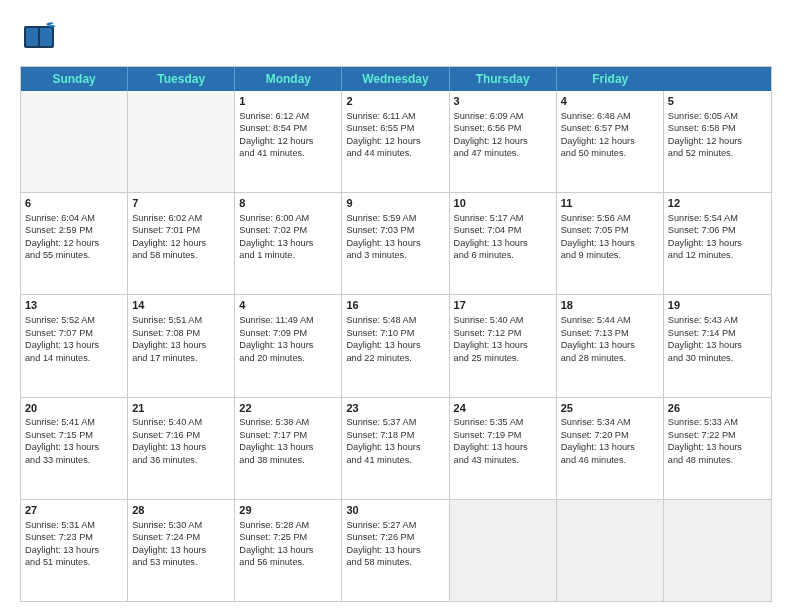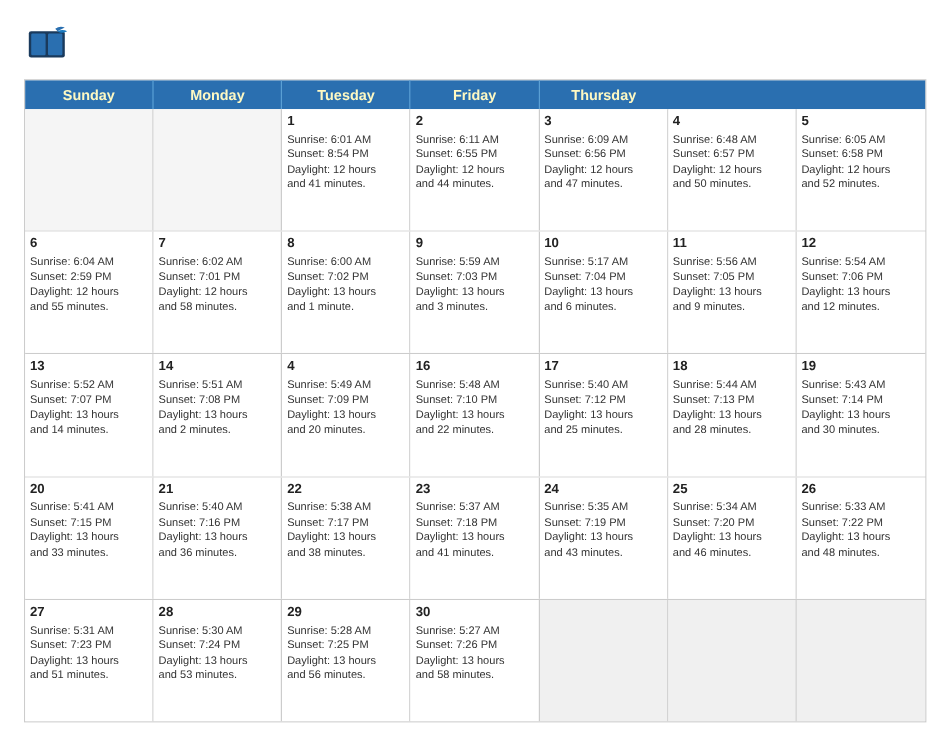--- a/index.html
+++ b/index.html
@@ -54,21 +54,21 @@
       display: flex;
       flex-direction: column;
       border: 1px solid #ccc;
     }
     .cal-header-row {
       display: grid;
       grid-template-columns: repeat(7, 1fr);
       background: #2a6fb0;
     }
     .cal-header-cell {
-      color: #fef9c3;
+      color: #5eead4;
       font-size: 12px;
       font-weight: bold;
       text-align: center;
       padding: 5px 2px;
       border-right: 1px solid #5a9fd4;
     }
     .cal-header-cell:last-child { border-right: none; }
     .cal-body {
       flex: 1;
       display: flex;
@@ -137,32 +137,33 @@
     </div>
     <div class="title-block">
       <div class="calendar-title"></div>
       <div class="calendar-subtitle"></div>
     </div>
   </div>
 
   <div class="calendar">
     <div class="cal-header-row">
     <div class="cal-header-cell">Sunday</div>
+        <div class="cal-header-cell">Tuesday</div>
         <div class="cal-header-cell">Monday</div>
-        <div class="cal-header-cell">Tuesday</div>
+        <div class="cal-header-cell">Wednesday</div>
+        <div class="cal-header-cell">Thursday</div>
         <div class="cal-header-cell">Friday</div>
-        <div class="cal-header-cell">Thursday</div>
       </div>
     <div class="cal-body">
     <div class="cal-week">
           <div class="cal-cell empty"></div>
           <div class="cal-cell empty"></div>
           <div class="cal-cell">
             <span class="day-num">1</span>
-            <div>Sunrise: 6:01 AM</div>
+            <div>Sunrise: 6:12 AM</div>
             <div>Sunset: 8:54 PM</div>
             <div>Daylight: 12 hours</div>
             <div>and 41 minutes.</div>
           </div>
           <div class="cal-cell">
             <span class="day-num">2</span>
             <div>Sunrise: 6:11 AM</div>
             <div>Sunset: 6:55 PM</div>
             <div>Daylight: 12 hours</div>
             <div>and 44 minutes.</div>
@@ -246,25 +247,25 @@
             <div>Sunrise: 5:52 AM</div>
             <div>Sunset: 7:07 PM</div>
             <div>Daylight: 13 hours</div>
             <div>and 14 minutes.</div>
           </div>
           <div class="cal-cell">
             <span class="day-num">14</span>
             <div>Sunrise: 5:51 AM</div>
             <div>Sunset: 7:08 PM</div>
             <div>Daylight: 13 hours</div>
-            <div>and 2 minutes.</div>
+            <div>and 17 minutes.</div>
           </div>
           <div class="cal-cell">
             <span class="day-num">4</span>
-            <div>Sunrise: 5:49 AM</div>
+            <div>Sunrise: 11:49 AM</div>
             <div>Sunset: 7:09 PM</div>
             <div>Daylight: 13 hours</div>
             <div>and 20 minutes.</div>
           </div>
           <div class="cal-cell">
             <span class="day-num">16</span>
             <div>Sunrise: 5:48 AM</div>
             <div>Sunset: 7:10 PM</div>
             <div>Daylight: 13 hours</div>
             <div>and 22 minutes.</div>

